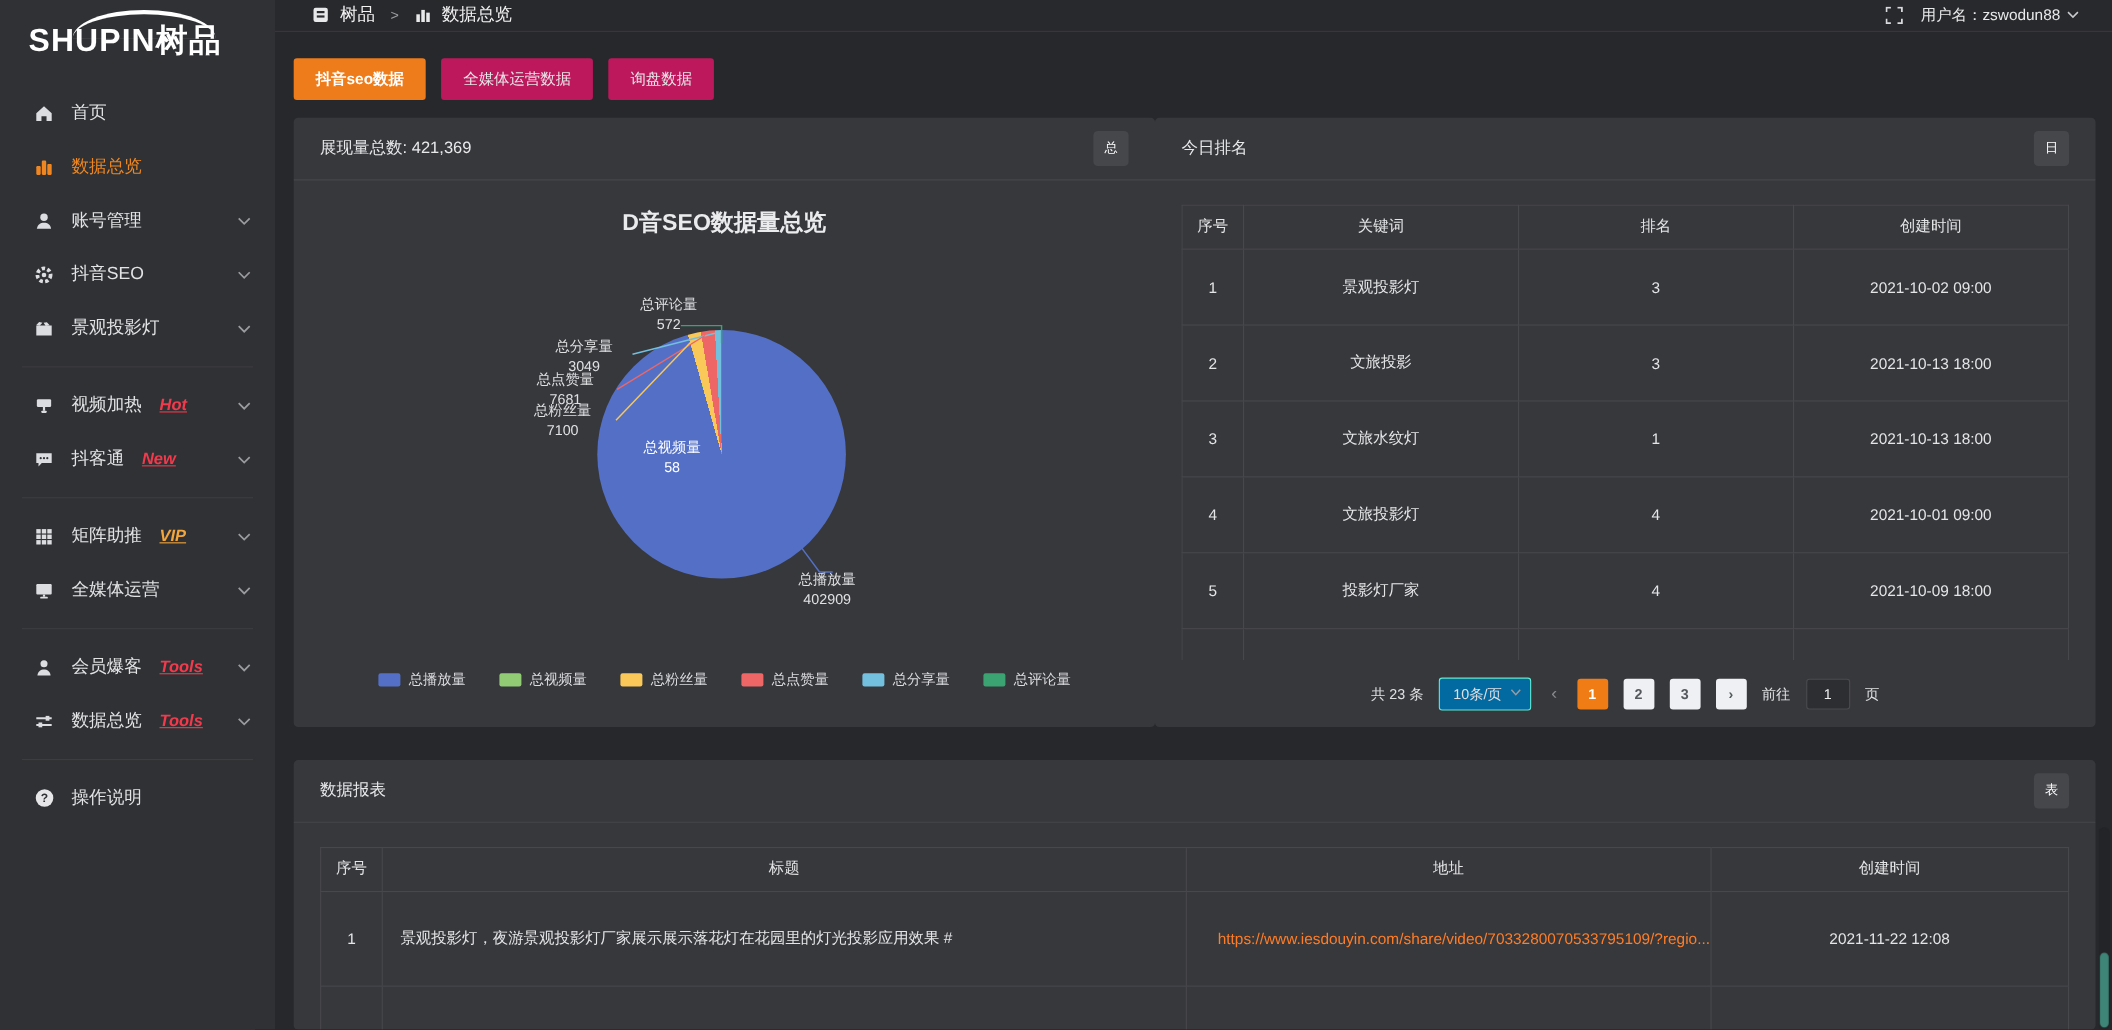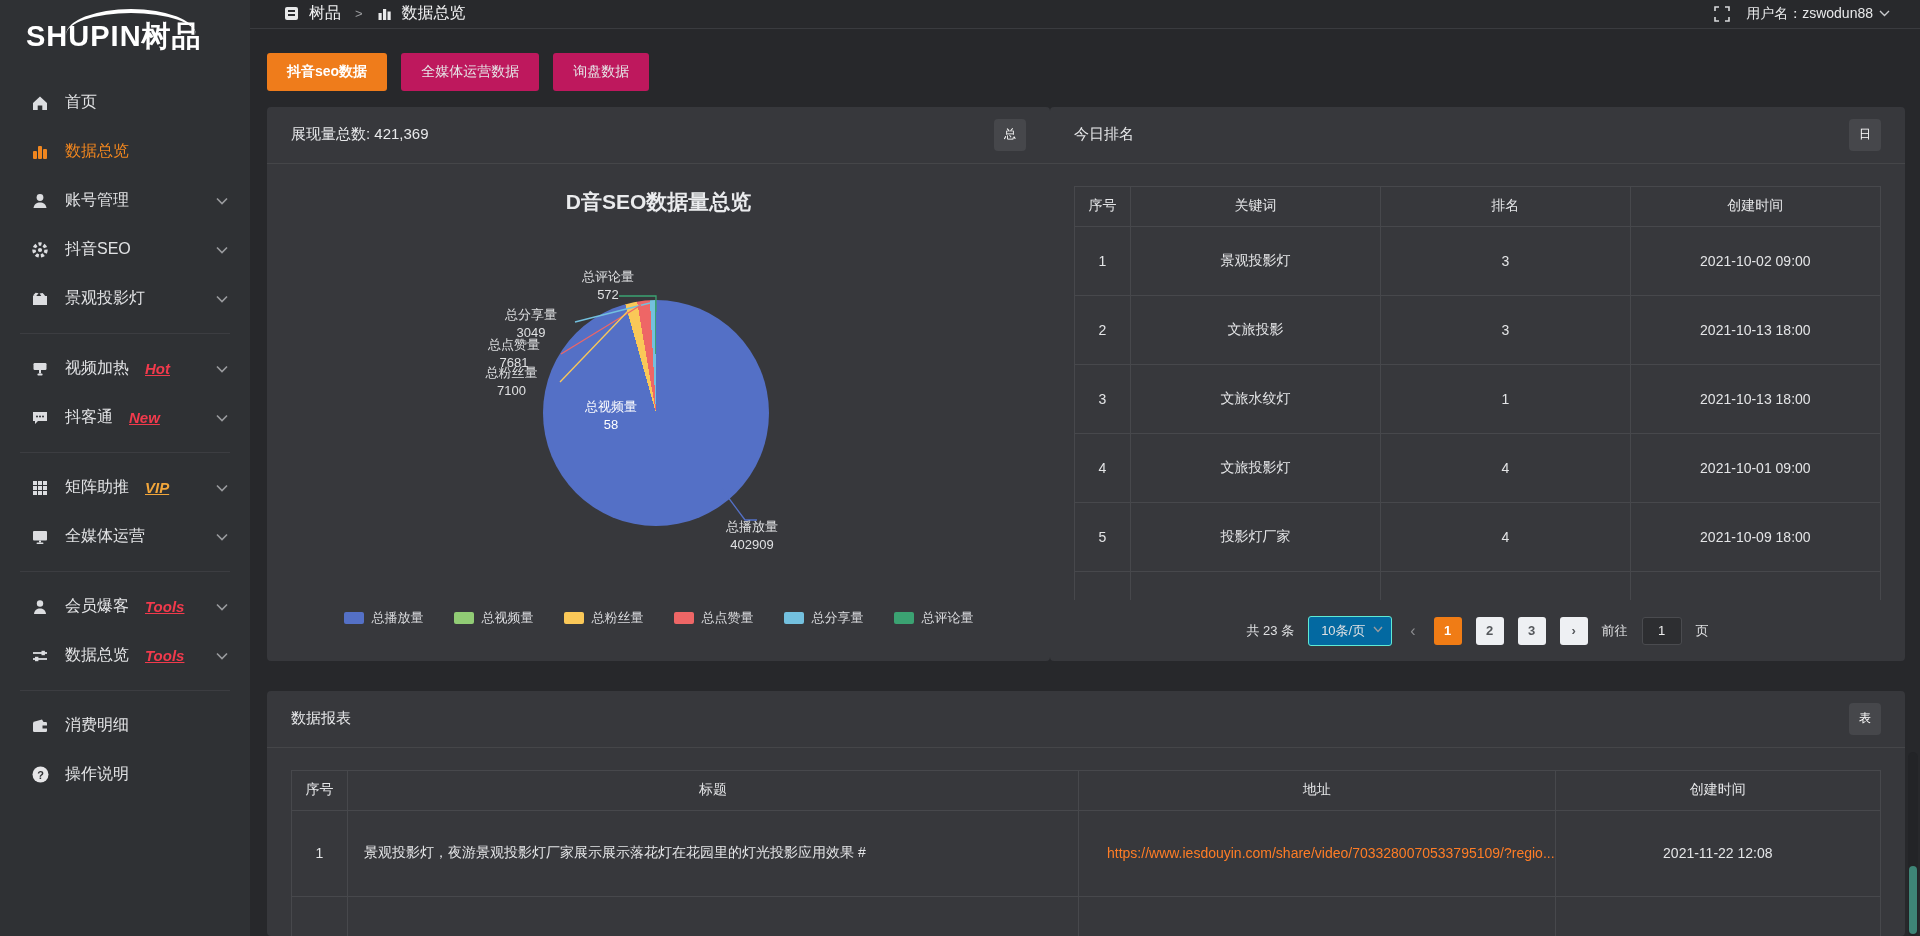--- a/index.html
+++ b/index.html
@@ -308,30 +308,20 @@
         <i class="badge" style="color: rgb(242, 58, 76);">Tools</i>
         <span class="chev">
           <svg width="12" height="8" viewBox="0 0 12 8">
               <polyline points="1,1.5 6,6.5 11,1.5" fill="none" stroke="#9a9b9e" stroke-width="1.6"></polyline>
             </svg>
         </span>
       </div>
 
       <div class="nav-divider"></div>
 
-      <div class="nav-item">
-        <span class="ic">
-          <svg width="18" height="18" viewBox="0 0 18 18">
-              <path d="M2 5l9-2.6L12.5 5z" fill="#dcdde0"></path>
-              <rect x="2" y="5" width="14" height="10" rx="1.2" fill="#dcdde0"></rect>
-              <rect x="11.5" y="8.5" width="4.5" height="3" fill="#2f3134"></rect>
-            </svg>
-        </span>
-        <span>消费明细</span>
-      </div>
 
       <div class="nav-item">
         <span class="ic">
           <svg width="19" height="19" viewBox="0 0 19 19">
               <circle cx="9.5" cy="9.5" r="8" fill="#e6e6e8"></circle>
               <text x="9.5" y="13.5" text-anchor="middle" font-size="11" font-weight="bold" fill="#2f3134">?</text>
             </svg>
         </span>
         <span>操作说明</span>
       </div>

